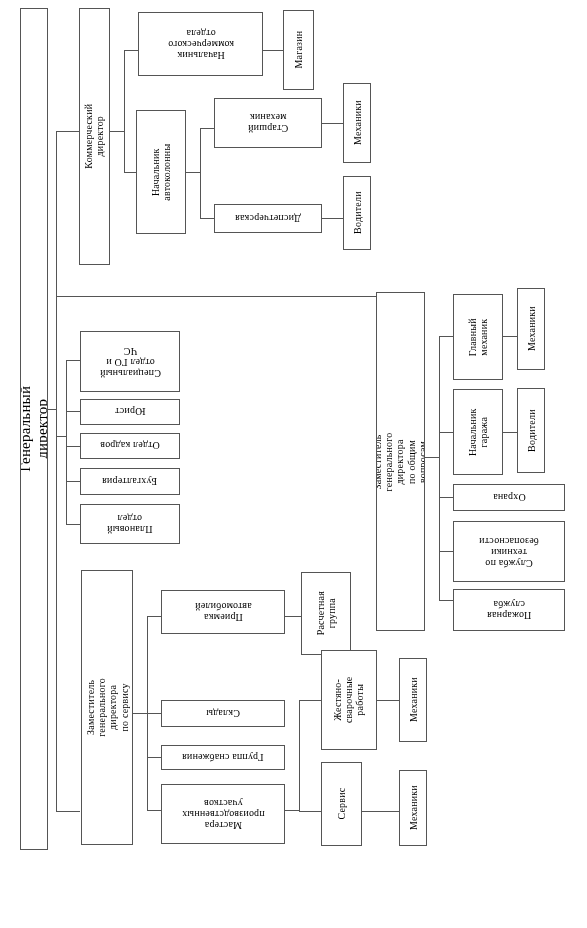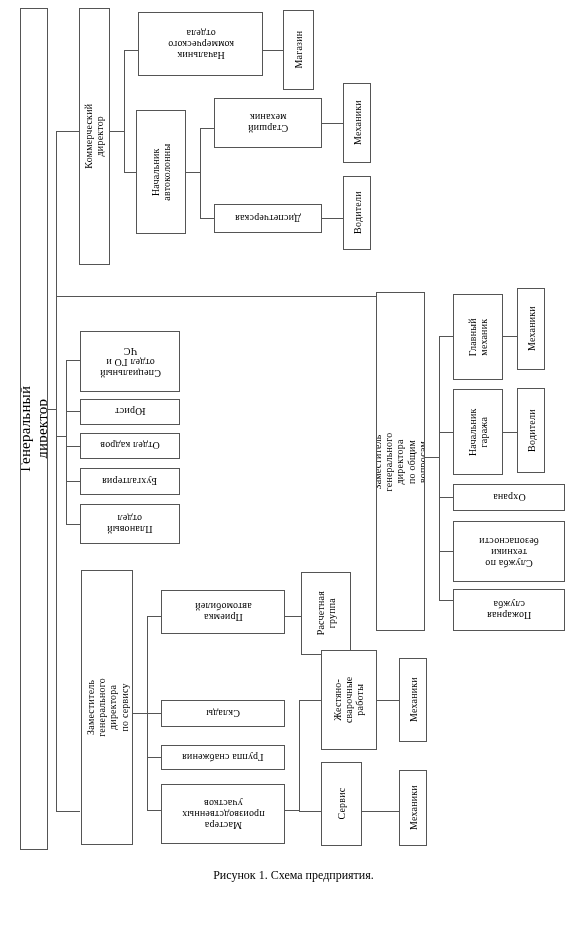--- a/index.html
+++ b/index.html
@@ -265,15 +265,14 @@
   </div>
 
   <div class="box rot90" style="left:321px;top:762px;width:41px;height:84px;">
     <span class="lbl" style="font-size:10px;width:84px;">Сервис</span>
   </div>
 
   <div class="box rot90" style="left:399px;top:770px;width:28px;height:76px;">
     <span class="lbl" style="font-size:10px;width:76px;">Механики</span>
   </div>
 
-  <div id="caption">Рисунок 1. Схема предприятия.</div>
 
 </div>
 
 </body></html>

